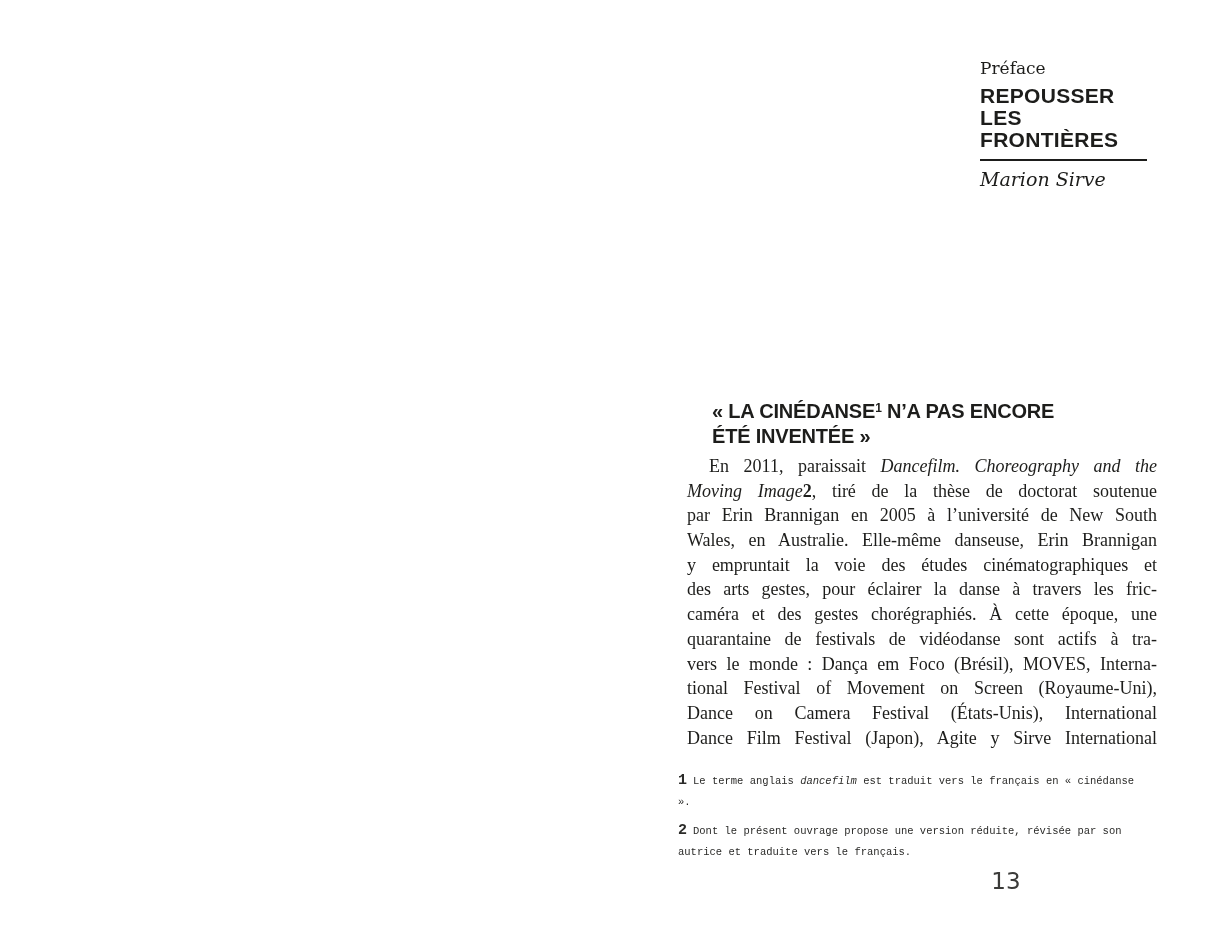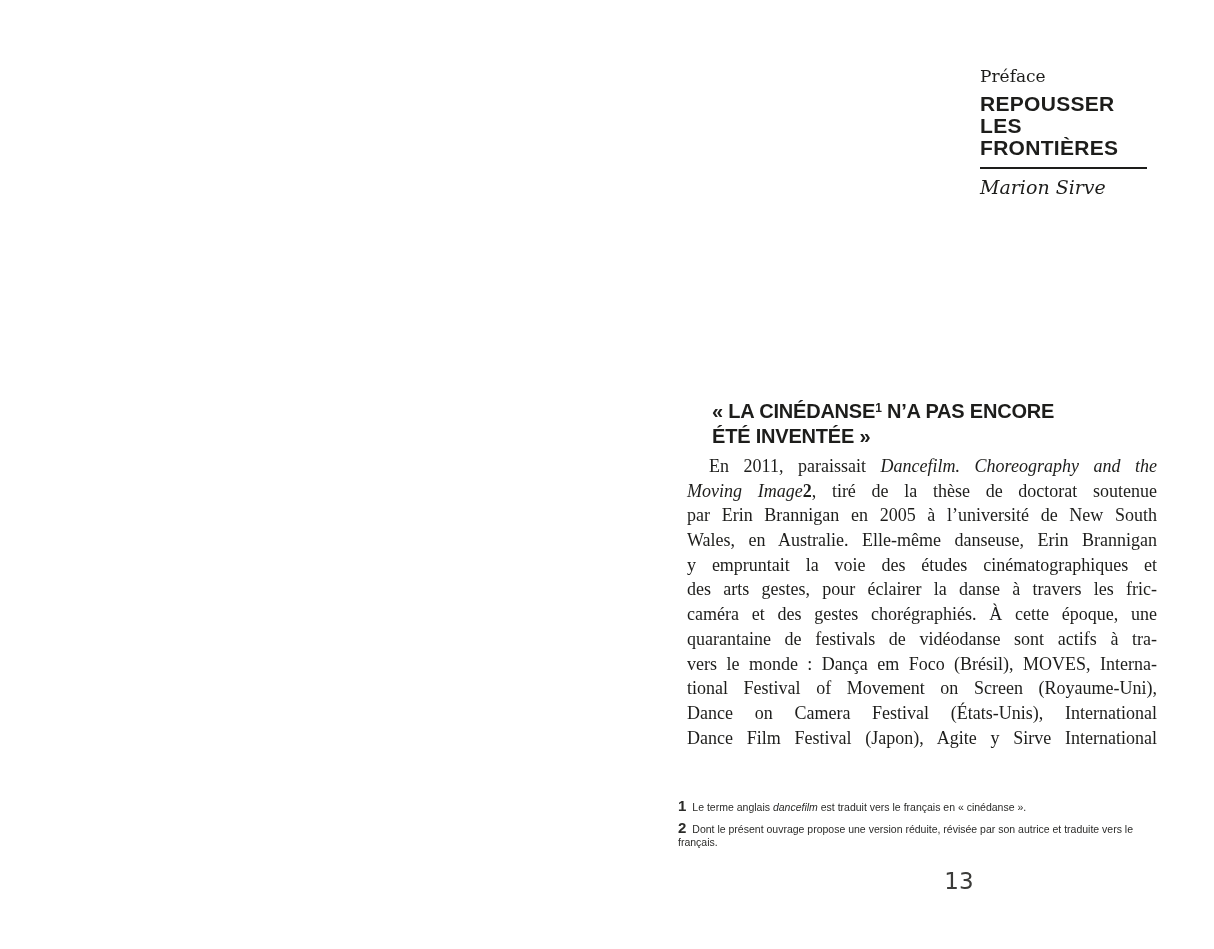--- a/index.html
+++ b/index.html
@@ -6,21 +6,21 @@
   body {
     width:1214px; height:949px;
     background:#ffffff;
     position:relative;
     font-family:"Liberation Serif", serif;
     color:#1d1d1b;
     overflow:hidden;
   }
 
   
-  .header { position:absolute; left:980px; top:66px; width:178px; }
+  .header { position:absolute; left:980px; top:58px; width:178px; }
   .kicker {
     font-family:"DejaVu Serif", serif;
     font-size:17px; line-height:20px;
   }
   .title {
     font-family:"Liberation Sans", sans-serif;
     font-weight:bold;
     font-size:21px; line-height:22px;
     letter-spacing:0.3px;
     margin-top:7px;
@@ -56,36 +56,36 @@
     -moz-text-align-last:justify;
     line-height:24.7px;
     height:24.7px;
   }
   .pline.indent { text-indent:22px; }
   .it { font-style:italic; }
   .bd { font-weight:bold; }
 
   
   .footnotes {
-    position:absolute; left:678px; top:799px; width:472px;
-    font-family:Liberation Sans, sans-serif;
-    font-size:10.5px; line-height:13px;
+    position:absolute; left:678px; top:770px; width:472px;
+    font-family:Liberation Mono, monospace;
+    font-size:10.5px; line-height:21px;
     color:#2b2b29;
   }
   .footnote { margin-bottom:7px; }
   .fnnum {
     font-weight:bold;
     font-size:15px;
     margin-right:6px;
   }
   .fnit { font-style:italic; }
 
   
   .pagenum {
-    position:absolute; left:935px; top:868px; width:48px;
+    position:absolute; left:982px; top:868px; width:48px;
     text-align:center;
     font-family:"DejaVu Sans", sans-serif;
     font-size:23px;
     color:#3b3b39;
   }
 </style>
 </head>
 <body>
 
 <div class="page">

